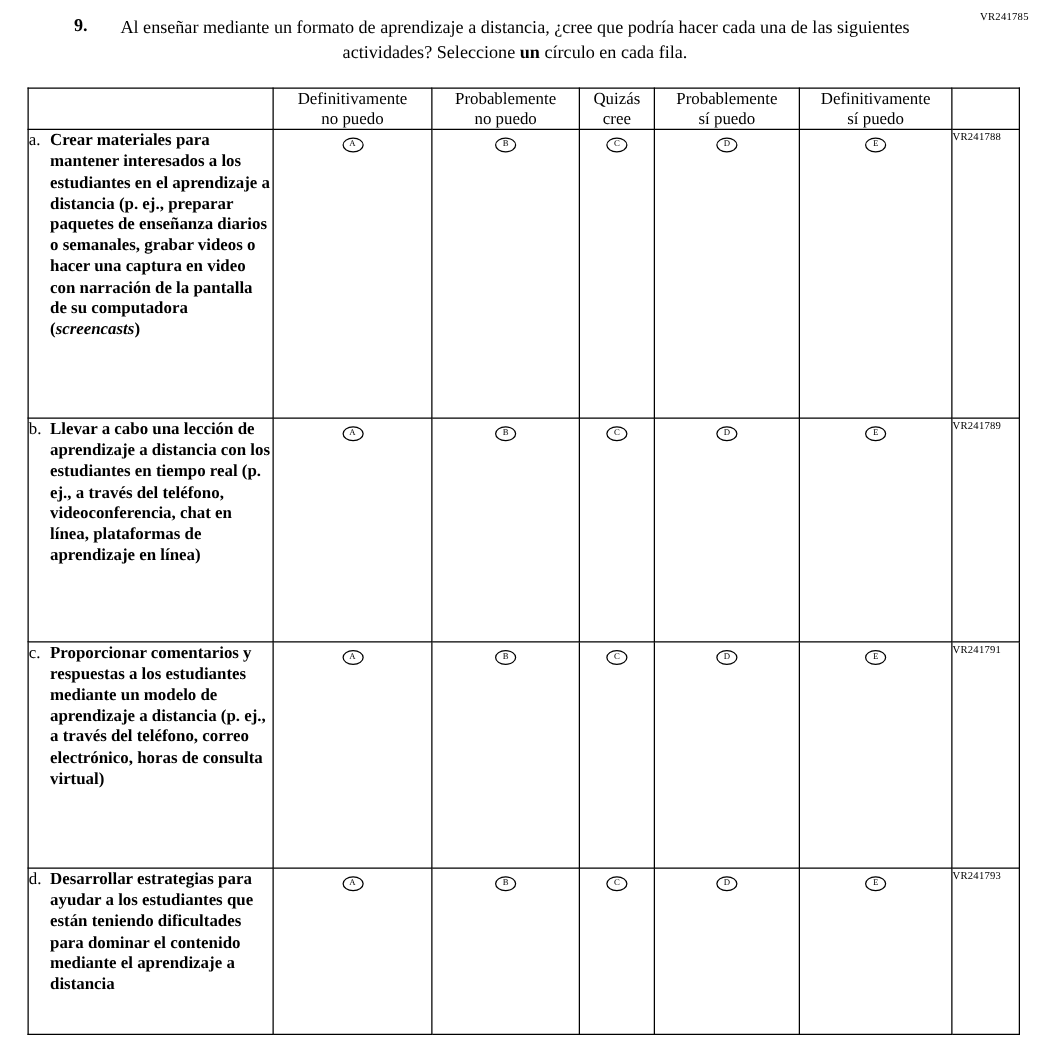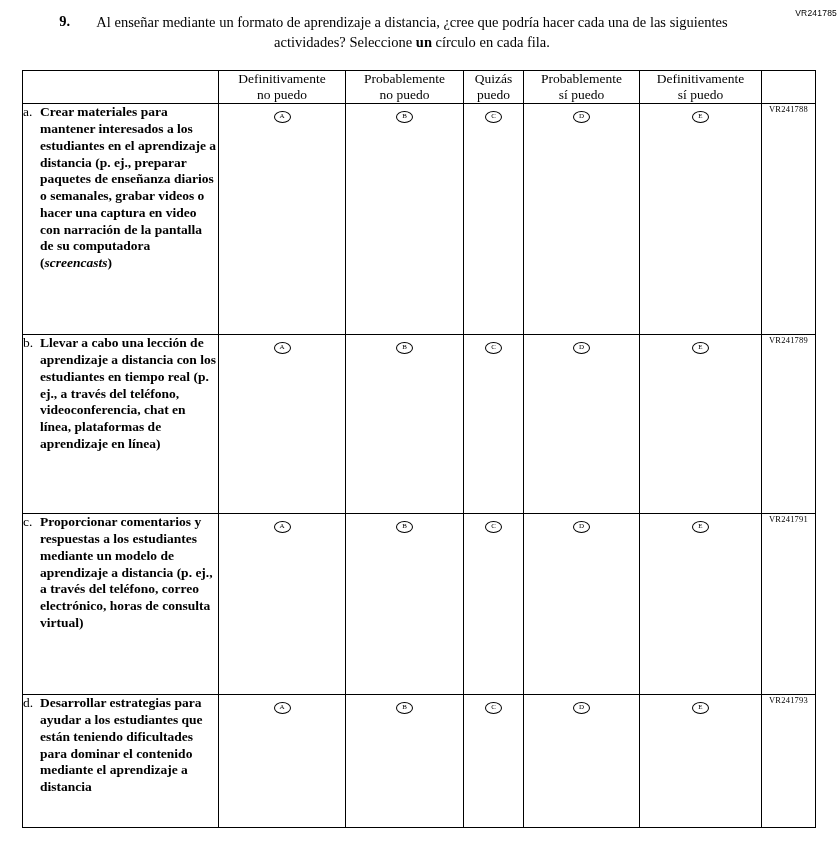--- a/index.html
+++ b/index.html
@@ -16,22 +16,22 @@
     overflow: hidden;
   }
   .page {
     position: relative;
     width: 837px;
     height: 844px;
   }
   .corner-id {
     position: absolute;
     top: 8px;
-    right: 0;
-    font-family: Liberation Sans, sans-serif;
+    right: 14px;
+    font-family: Liberation Serif, serif;
     font-size: 8.5px;
     letter-spacing: 0.2px;
     color: #000;
   }
   .question-block {
     position: absolute;
     left: 48px;
     top: 12px;
     width: 700px;
     display: flex;
@@ -113,21 +113,20 @@
     border-radius: 50%;
     font-size: 7px;
     line-height: 9px;
     text-align: center;
     font-family: "Liberation Serif", serif;
     color: #000;
     position: relative;
     top: 0;
   }
   td.id-cell {
-    text-align: center;
     vertical-align: middle;
     font-size: 8.5px;
     letter-spacing: 0.2px;
   }
   .row-a td { height: 230px; }
   .row-b td { height: 178px; }
   .row-c td { height: 180px; }
   .row-d td { height: 132px; }
 </style>
 </head>
@@ -160,21 +159,21 @@
         <th>
           <div>Definitivamente</div>
           <div>no puedo</div>
         </th>
         <th>
           <div>Probablemente</div>
           <div>no puedo</div>
         </th>
         <th>
           <div>Quizás</div>
-          <div>puedo</div>
+          <div>cree</div>
         </th>
         <th>
           <div>Probablemente</div>
           <div>sí puedo</div>
         </th>
         <th>
           <div>Definitivamente</div>
           <div>sí puedo</div>
         </th>
         <th></th>

